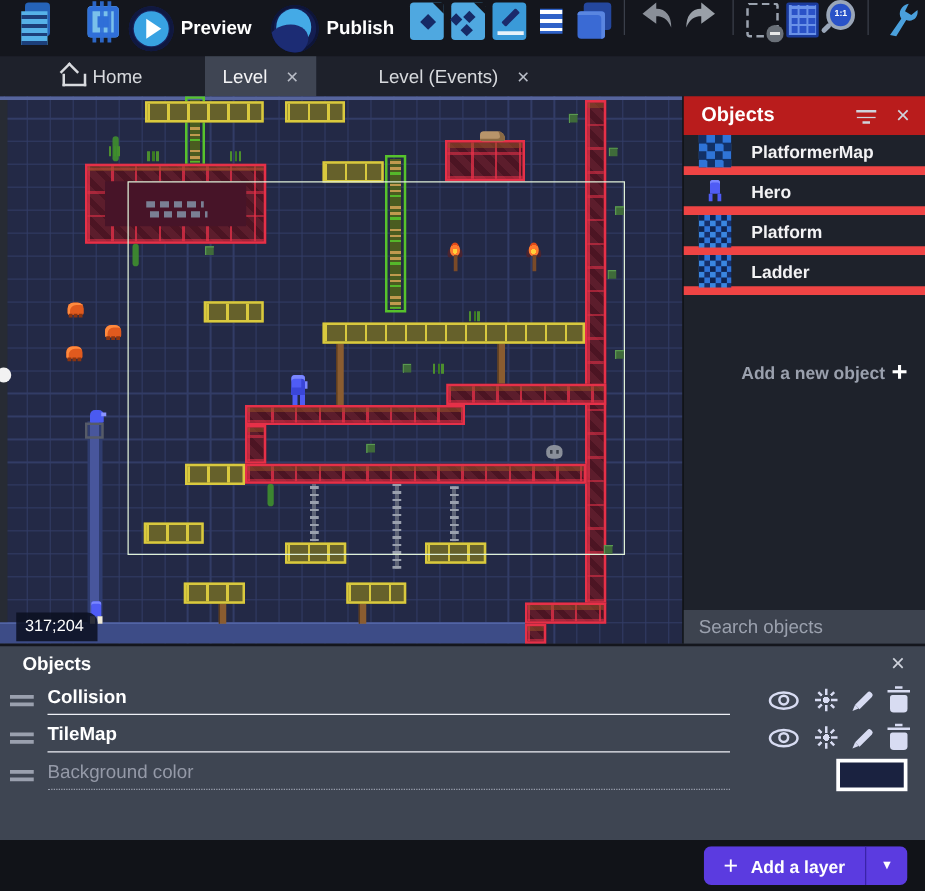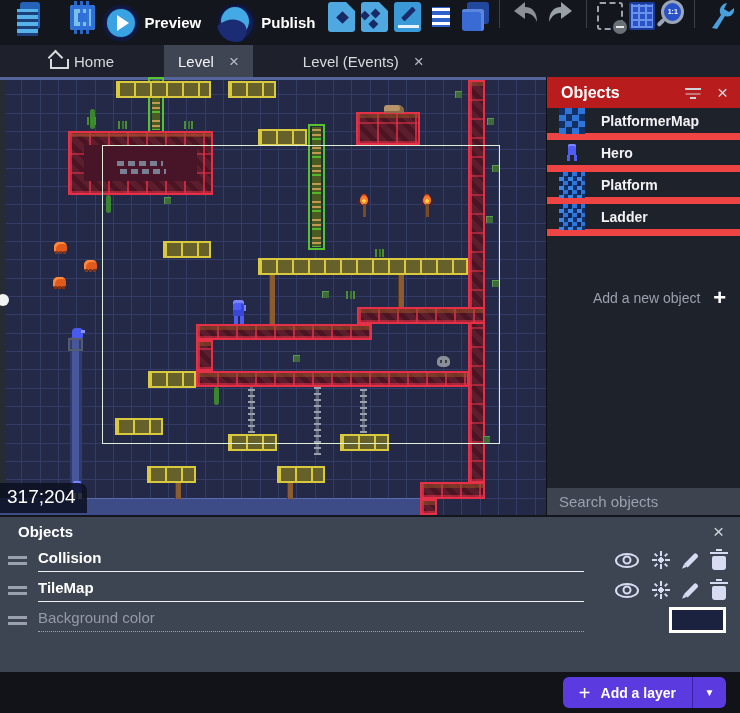--- a/index.html
+++ b/index.html
@@ -86,22 +86,22 @@
   
   .canvas { position:absolute; left:0; top:77px; width:546px; height:438px; overflow:hidden;
     background-color:#232946;
     background-image:repeating-linear-gradient(90deg,#323c66 0 1px, transparent 1px 18.33px),
       repeating-linear-gradient(0deg,#323c66 0 1px, transparent 1px 18.33px);
     background-position:3px 2px; }
   .topline { position:absolute; top:0; left:0; right:0; height:3px; background:#56649c; }
   .gutter { position:absolute; left:0; top:3px; bottom:0; width:6px; background:#272b34; }
   .gutter::after { content:''; position:absolute; left:-3px; top:214px; width:12px; height:12px;
     border-radius:50%; background:#f2f2f2; }
-  .coord-label { position:absolute; left:0; bottom:2px; background:rgba(10,15,32,.85); color:#fff;
-    padding:3px 11px 5px 7px; font-size:19px; border-radius:0 8px 0 0; z-index:40; }
+  .coord-label { position:absolute; left:13px; bottom:2px; background:rgba(10,15,32,.85); color:#fff;
+    padding:3px 11px 5px 7px; font-size:13px; border-radius:0 8px 0 0; z-index:40; }
   .cv { position:absolute; }
   .t-sceneborder { border:1px solid #dff0d8; z-index:5; }
   .t-band { background:#3d4c87; border-top:1px solid #5a6cb0; }
   .t-red, .t-redbox { background-color:#5c1d2c; border:2px solid #e63048;
     background-image:
       linear-gradient(180deg, rgba(150,80,40,.55) 0 4px, transparent 4px),
       repeating-linear-gradient(90deg, rgba(230,48,72,.75) 0 2px, transparent 2px 19px),
       repeating-linear-gradient(0deg, rgba(230,48,72,.55) 0 2px, transparent 2px 19px),
       repeating-linear-gradient(45deg, rgba(60,12,26,.5) 0 5px, transparent 5px 11px);
     z-index:4; }
@@ -181,21 +181,21 @@
   .thumb-tiles { width:26px; height:26px;
     background:conic-gradient(#2f74d8 25%, #16306b 0 50%, #3a86e0 0 75%, #0e2452 0);
     background-size:9px 9px; }
   .thumb-wrap { width:26px; display:flex; justify-content:center; }
   .thumb-hero { position:relative; width:12px; height:17px; }
   .thumb-hero::before { content:''; position:absolute; left:2px; top:0; width:8px; height:11px;
     background:#4f5cf5; border-radius:2px 2px 0 0; box-shadow:inset 0 2px 0 #7a86ff; }
   .thumb-hero::after { content:''; position:absolute; left:1px; bottom:0; width:3px; height:6px;
     background:#4f5cf5; box-shadow:7px 0 #4f5cf5; }
   .add-object-row { height:31px; display:flex; align-items:center; padding:0 14px 0 46px; }
-  .add-object-label { color:#9aa0ad; font-weight:normal; font-size:14px; flex:1; }
+  .add-object-label { color:#9aa0ad; font-weight:bold; font-size:14px; flex:1; }
   .add-object-plus { color:#fff; font-size:22px; font-weight:bold; line-height:1; }
   .obj-spacer { flex:1; }
   .search-bar { height:27px; background:#3d434f; display:flex; align-items:center;
     padding:0 12px; flex:none; }
   .search-input { flex:1; background:transparent; border:none; outline:none; color:#c8ccd6;
     font-size:15px; font-family:"Liberation Sans", sans-serif; }
   .search-input::placeholder { color:#9ba1ae; opacity:1; }
 
   
   .layers-panel { position:absolute; left:0; top:515px; width:740px; height:157px; background:#3e4552;

